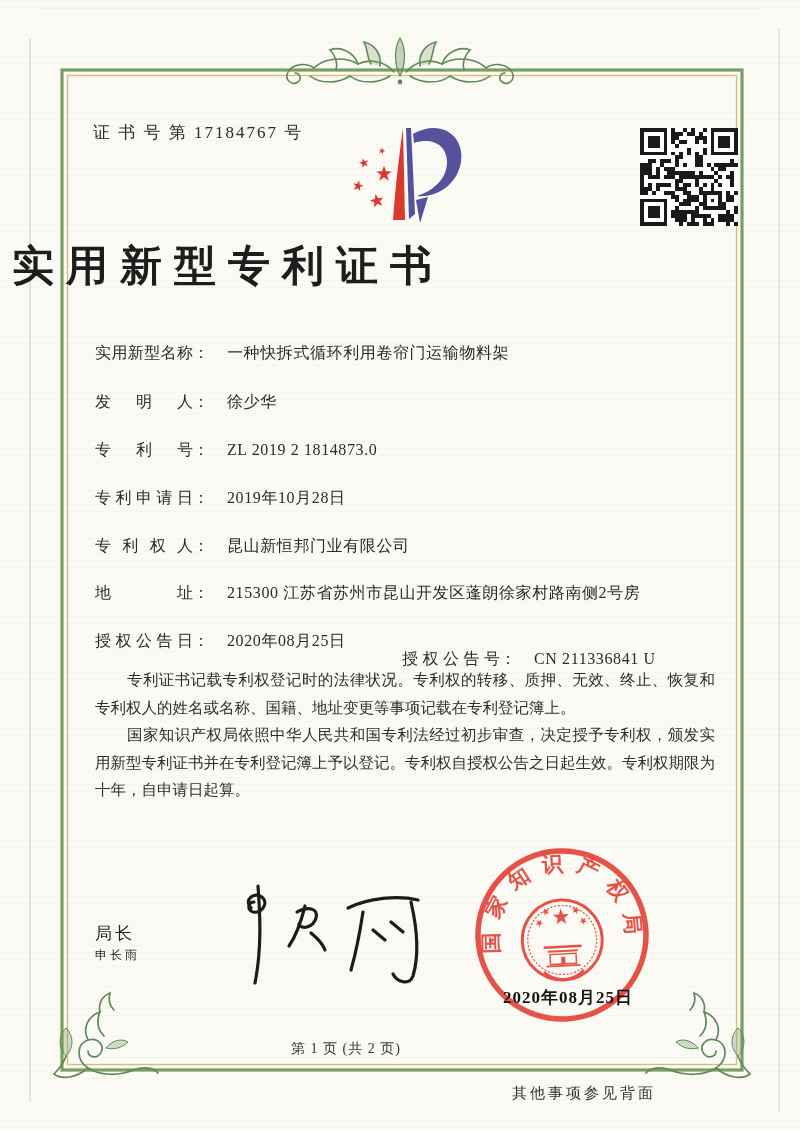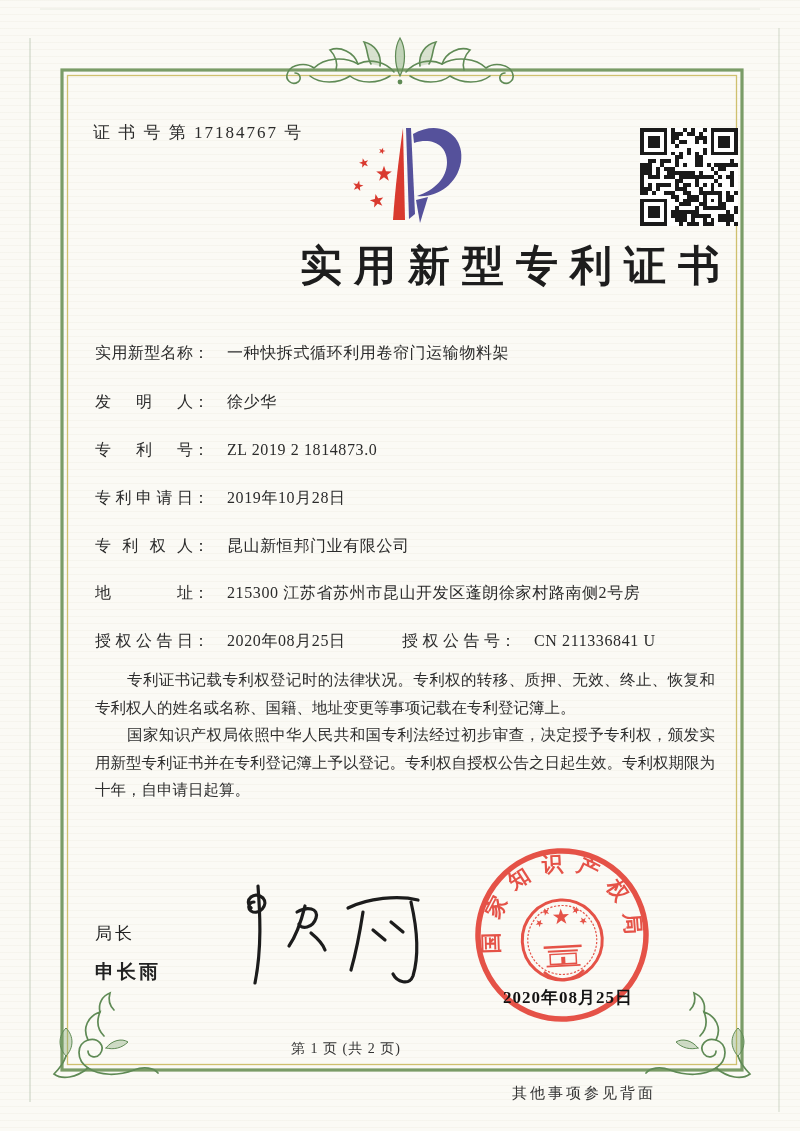--- a/index.html
+++ b/index.html
@@ -15,33 +15,33 @@
   }
   svg.frame{position:absolute;left:0;top:0;width:800px;height:1131px;}
   .cert-no{
     position:absolute;left:93px;top:121px;
     font-size:17px;letter-spacing:2px;color:#2b2b2b;white-space:nowrap;
   }
   svg.logo{position:absolute;left:335px;top:110px;width:150px;height:130px;}
   svg.qr{position:absolute;left:640px;top:128px;width:98px;height:98px;}
   .title{
     position:absolute;left:0;top:238px;width:732px;margin:0;
-    text-align:right;font-size:42px;font-weight:600;color:#1d1d1d;
+    text-align:left;font-size:42px;font-weight:600;color:#1d1d1d;
     letter-spacing:12px;text-indent:12px;
   }
   .frow{position:absolute;left:95px;font-size:16px;color:#2b2b2b;white-space:nowrap;}
   .flabel{display:inline-block;width:98px;text-align:justify;text-align-last:justify;vertical-align:top;}
   .fcolon{display:inline-block;}
   .fvalue{margin-left:18px;letter-spacing:0.6px;}
-  .pair2{position:absolute;left:307px;top:0;white-space:nowrap;}
+  .pair2{position:absolute;left:307px;top:18px;white-space:nowrap;}
   .paras{position:absolute;left:95px;top:666px;width:620px;}
   .paras p{margin:0;text-indent:32px;font-size:15.5px;line-height:27.5px;color:#2e2e2e;text-align:justify;}
   .officer{position:absolute;left:95px;top:922px;color:#222;}
-  .officer .otitle{font-size:17px;letter-spacing:3px;margin-bottom:14px;}
-  .officer .oname{font-size:19px;letter-spacing:3px;font-weight:bold;}
+  .officer .otitle{font-size:17px;letter-spacing:3px;margin-bottom:2px;}
+  .officer .oname{font-size:12px;letter-spacing:3px;}
   svg.signature{position:absolute;left:213px;top:878px;width:235px;height:120px;}
   svg.seal{position:absolute;left:458px;top:835px;width:212px;height:202px;}
   .seal-date{
     position:absolute;left:478px;top:986px;width:180px;text-align:center;
     font-size:17px;font-weight:600;color:#141414;letter-spacing:1px;z-index:5;white-space:nowrap;
   }
   .page-no{position:absolute;left:0;top:1040px;width:692px;text-align:center;font-size:14px;color:#333;letter-spacing:1px;}
   .back-note{position:absolute;left:0;top:1084px;width:656px;text-align:right;font-size:15px;color:#333;letter-spacing:3px;}
 </style>
 </head>

